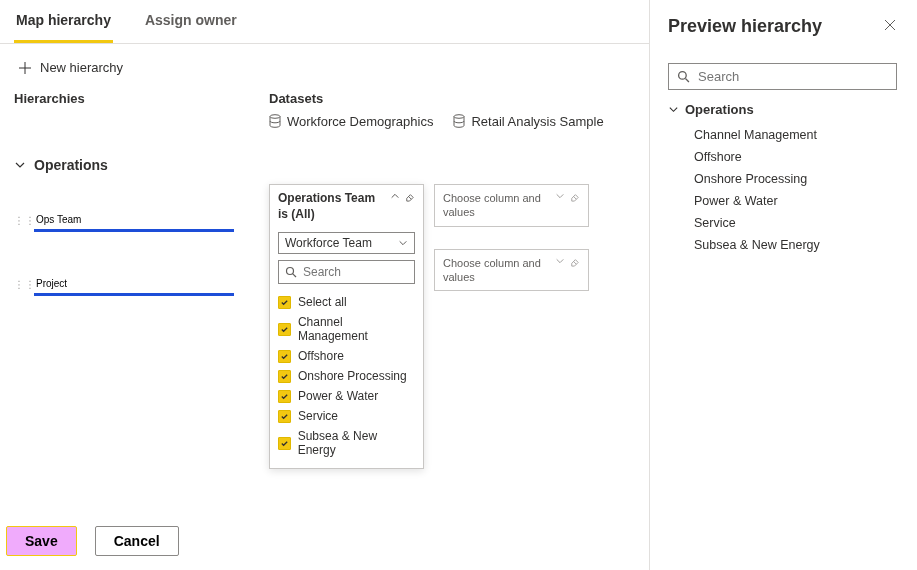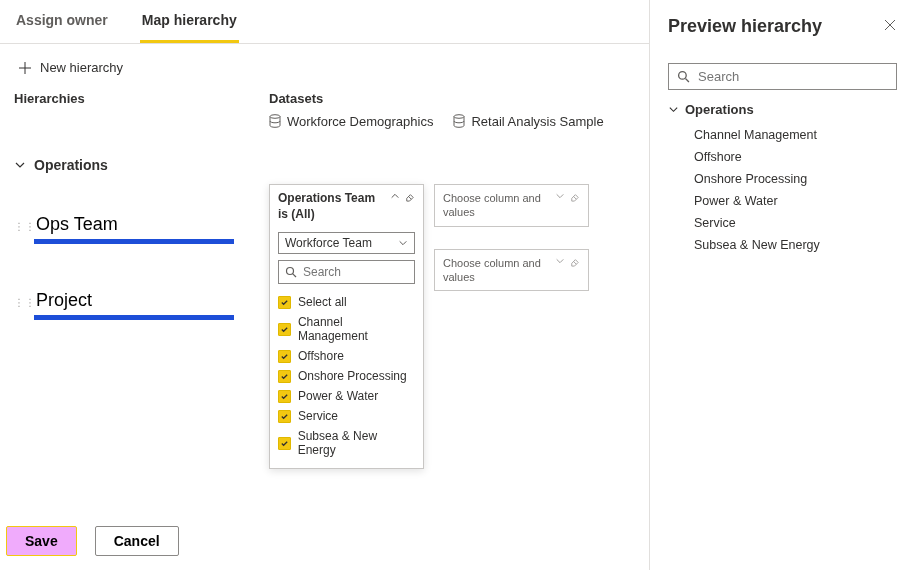--- a/index.html
+++ b/index.html
@@ -23,21 +23,21 @@
   .datasets-row { display: flex; gap: 20px; margin-top: 8px; }
   .ds-item { display: inline-flex; align-items: flex-start; gap: 6px; color: #323130; }
 
   .hier-section { margin-top: 28px; }
   .hier-header { display: inline-flex; align-items: center; gap: 8px; font-weight: 600; font-size: 14px; cursor: pointer; }
 
   .rows-area { display: flex; margin-top: 10px; gap: 10px; }
   .labels-col { width: 245px; }
   .label-row { display: flex; align-items: center; gap: 8px; margin-top: 26px; }
   .drag-icon { color: #a19f9d; letter-spacing: 1px; width: 12px; text-align: center; cursor: grab; font-size: 10px; line-height: 1; }
-  .label-input { border: none; border-bottom: 5px solid #1d4ed8; padding: 4px 2px; font-size: 18px; width: 200px; background: transparent; font-family: inherit; }
+  .label-input { border: none; border-bottom: 3px solid #1d4ed8; padding: 4px 2px; font-size: 10px; width: 200px; background: transparent; font-family: inherit; }
 
   .center-col { width: 155px; position: relative; }
   .right-col { width: 165px; }
 
   .filter-card { border: 1px solid #c8c6c4; background: #fff; width: 155px; }
   .filter-card.open { box-shadow: 0 2px 8px rgba(0,0,0,0.12); }
   .filter-head { display: flex; padding: 6px 8px; gap: 4px; }
   .filter-head .ttl { flex: 1; font-weight: 600; font-size: 12px; line-height: 1.3; }
   .filter-head .icons { display: flex; gap: 4px; align-items: flex-start; }
   .filter-head .icons span { cursor: pointer; }
@@ -72,22 +72,22 @@
 
   .chev { display:inline-block; }
   .chev svg, .eraser svg, .db-icon svg, .search-icon svg { display:block; }
 </style>
 </head>
 <body>
 
 <div class="app">
   <div class="main">
     <div class="tabs">
+      <div class="tab active">Map hierarchy</div>
       <div class="tab">Assign owner</div>
-      <div class="tab active">Map hierarchy</div>
     </div>
 
     <div class="content">
       <div class="new-hier">
         <span class="plus-icon">
           <svg width="14" height="14" viewBox="0 0 14 14" stroke="#323130" stroke-width="1">
               <line x1="7" y1="1" x2="7" y2="13"></line>
               <line x1="1" y1="7" x2="13" y2="7"></line>
             </svg>
         </span>

